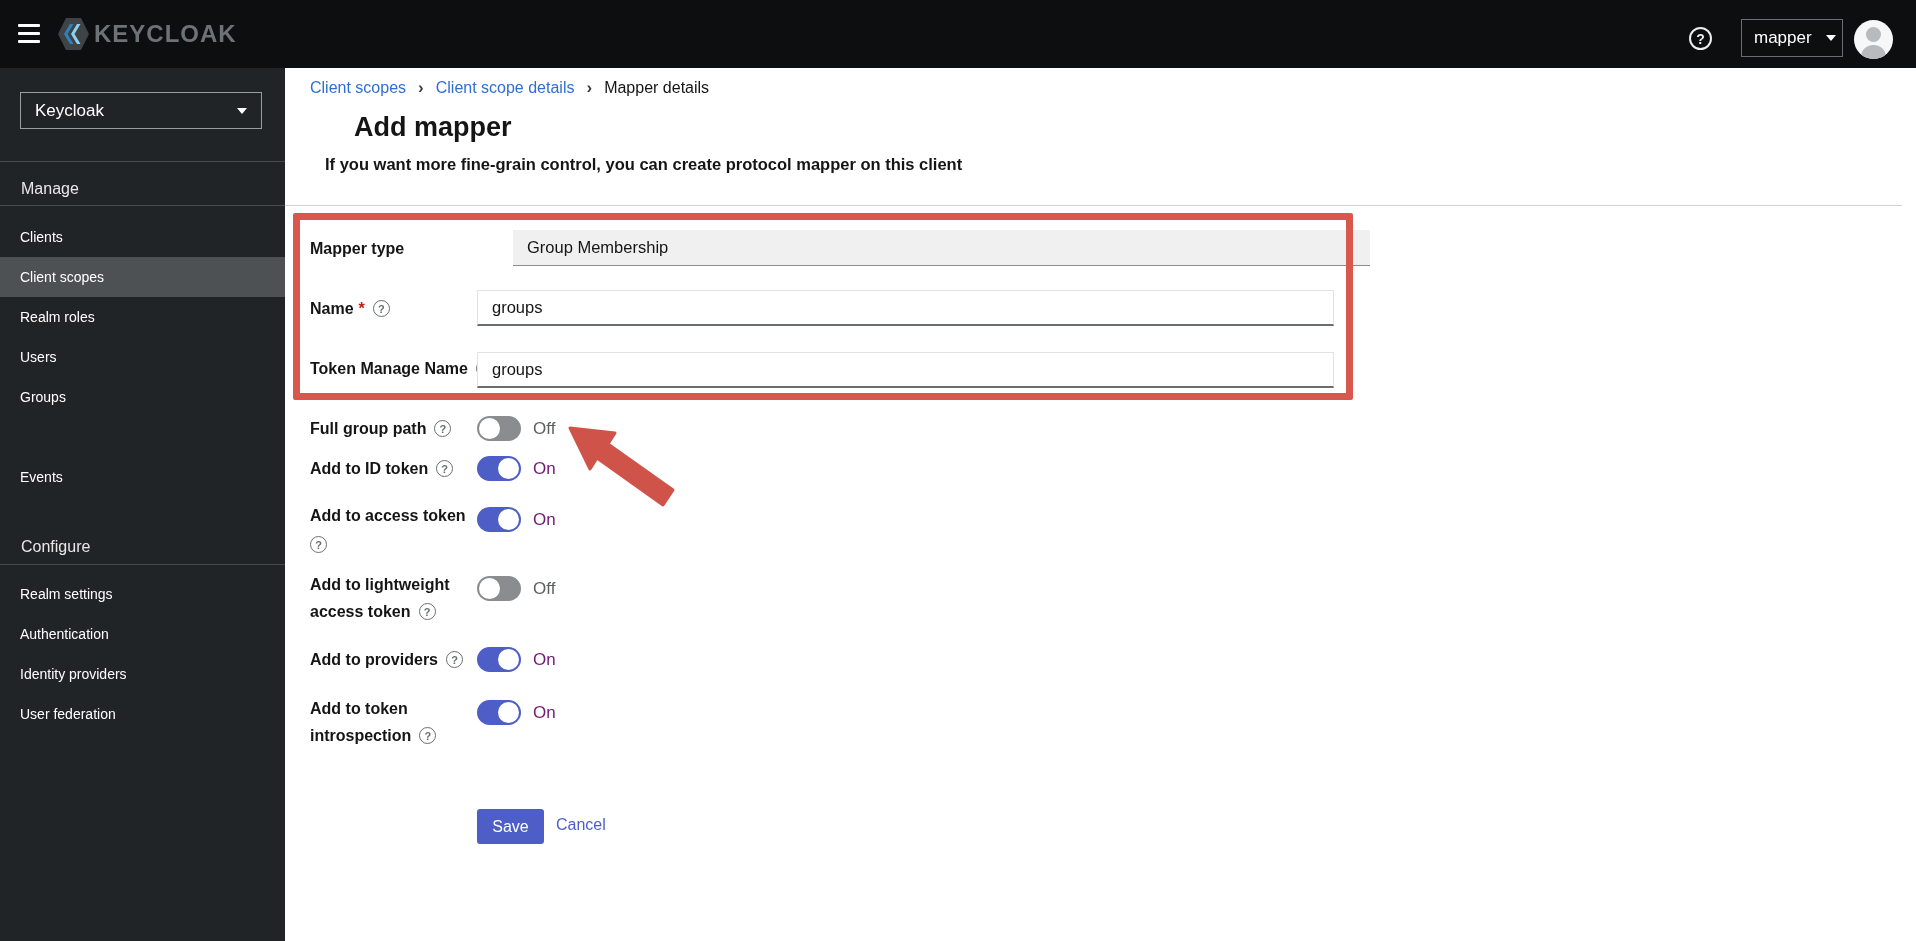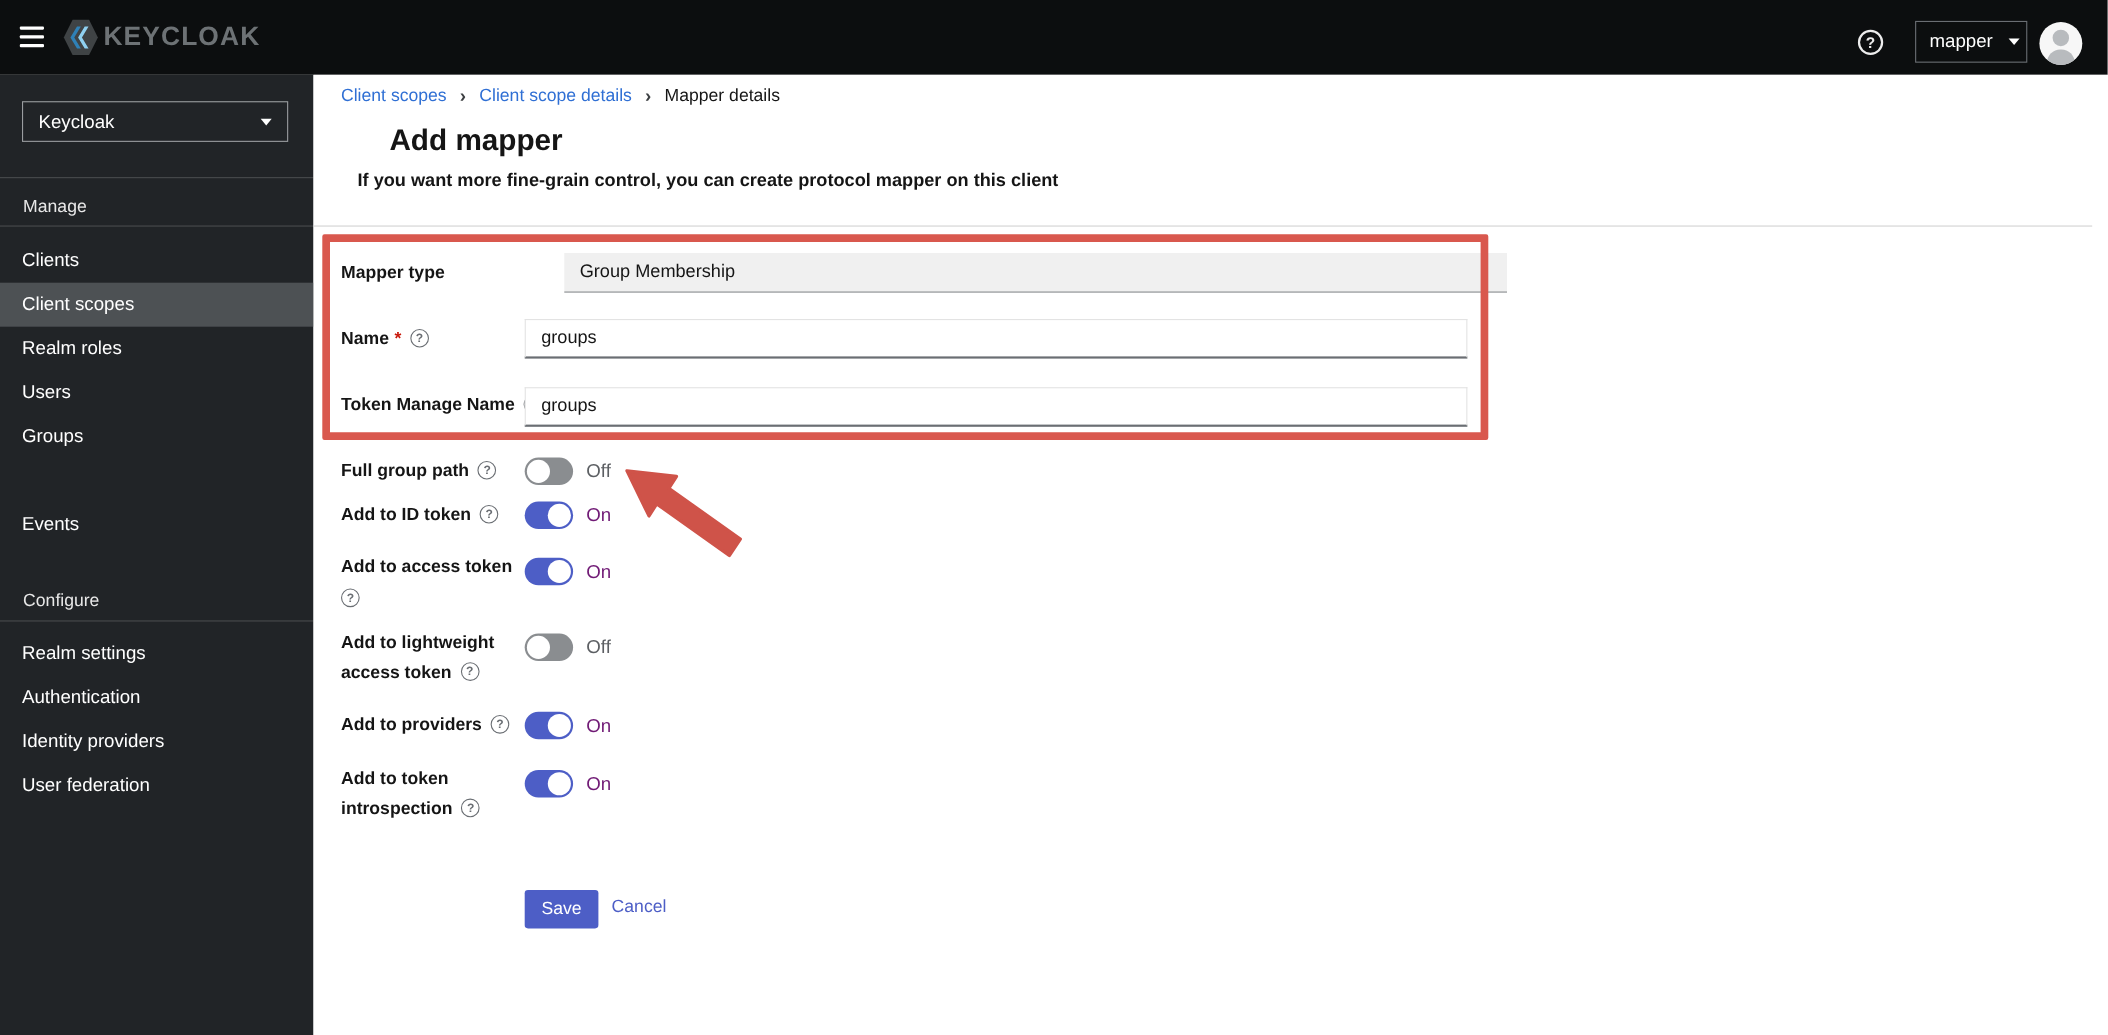--- a/index.html
+++ b/index.html
@@ -27,21 +27,21 @@
   .avatar .body { position:absolute; left:7px; top:25px; width:25px; height:16px; border-radius:12px 12px 0 0; background:#b8bbbe; }
 
   
   .sidebar { position:absolute; left:0; top:68px; width:285px; height:873px; background:#212427; }
   .realm-box { position:absolute; left:20px; top:24px; width:242px; height:37px; border:1px solid #9a9da0;
                display:flex; align-items:center; justify-content:space-between; padding:0 14px; cursor:pointer; }
   .realm-box .txt { color:#fff; font-size:17px; }
   .side-divider { position:absolute; left:0; width:285px; height:1px; background:rgba(255,255,255,0.18); }
   .nav-group-title { position:absolute; left:21px; color:#e8e8e8; font-size:16px; }
   .nav-item { position:absolute; left:0; width:285px; height:40px; display:flex; align-items:center;
-              padding-left:20px; color:#fff; font-size:17px; cursor:pointer; }
+              padding-left:20px; color:#fff; font-size:14px; cursor:pointer; }
   .nav-item.active { background:#4d5154; }
 
   
   .content { position:absolute; left:285px; top:68px; width:1631px; height:873px; background:#fff; }
   .breadcrumb { position:absolute; left:25px; top:10px; display:flex; align-items:center; gap:12px; font-size:16px; }
   .breadcrumb a { color:#2f6fd4; text-decoration:none; cursor:pointer; }
   .bc-sep { color:#3c3f42; font-size:17px; font-weight:bold; }
   .bc-current { color:#151515; }
   .page-title { position:absolute; left:25px; top:44px; font-size:27px; font-weight:bold; color:#151515;margin-left:44px; }
   .page-subtitle { position:absolute; left:40px; top:87px; font-size:16.5px; color:#151515;font-weight:bold; }

